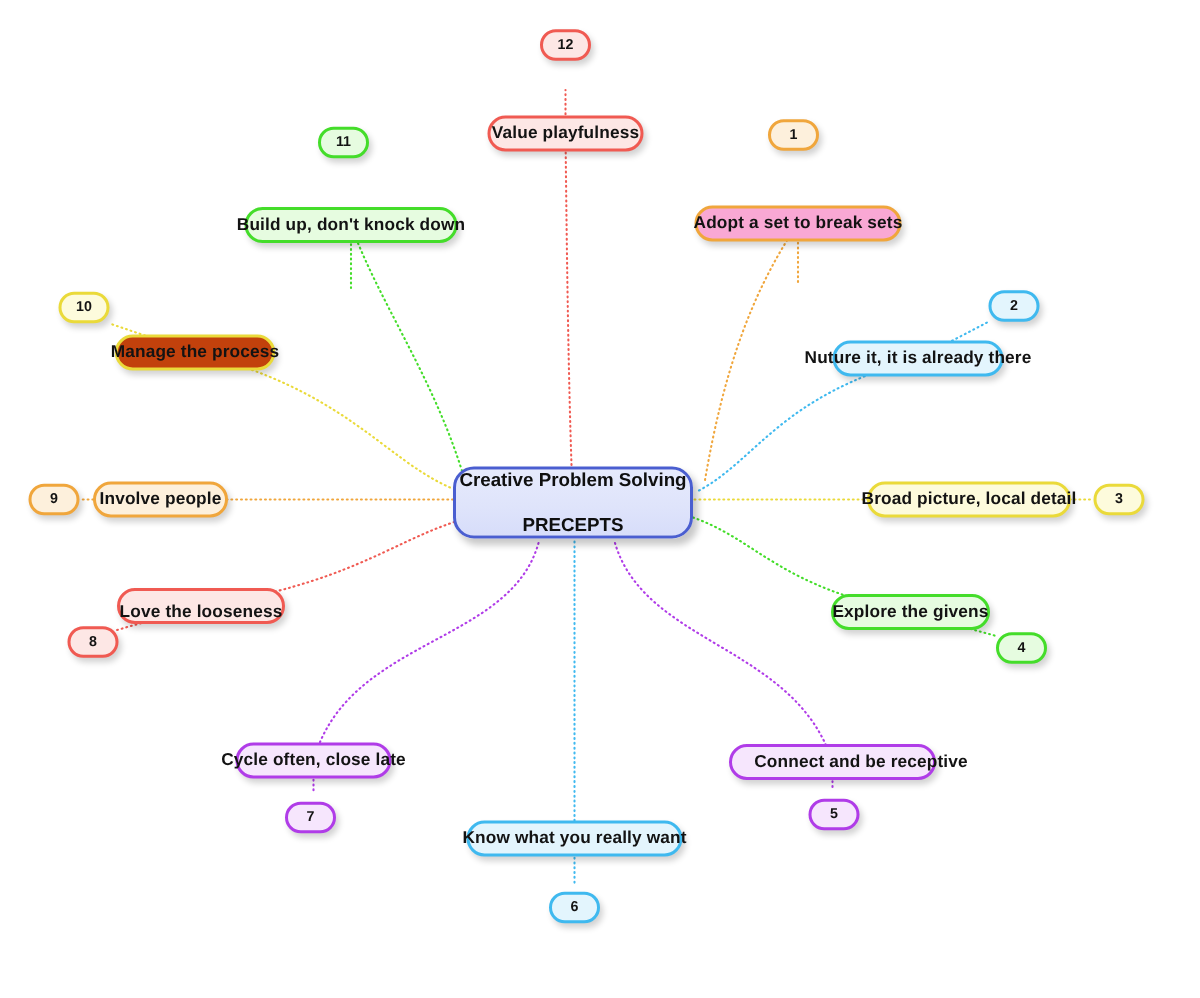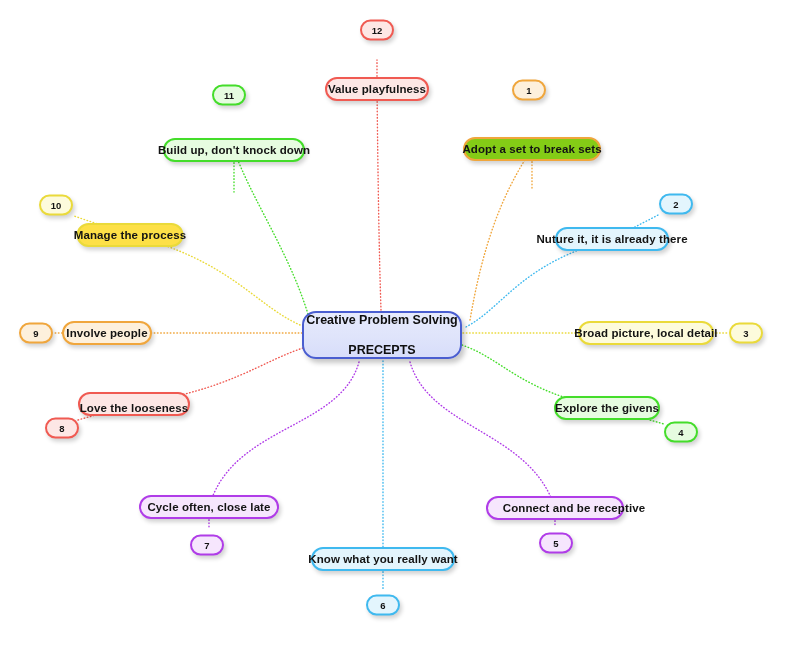--- a/index.html
+++ b/index.html
@@ -112,21 +112,21 @@
       <path d="M 381 310 C 379 250, 378 180, 377 89" fill="none" stroke="#f05a52" stroke-width="1.4" stroke-linecap="round" stroke-dasharray="0.6 2.6"></path>
       <path d="M 377 89 L 377 60" fill="none" stroke="#f05a52" stroke-width="1.4" stroke-linecap="round" stroke-dasharray="0.6 2.6"></path>
     </svg>
 
   <div id="center-node" style="left: 382px; top: 335px; width: 160px; height: 48px; border-color: rgb(74, 94, 208);">
     <span>Creative Problem Solving</span>
     <span>PRECEPTS</span>
   </div>
 
   <div id="nodes-layer">
-      <div class="node" style="left: 532px; top: 149px; width: 138px; border-color: rgb(240, 166, 60); background: #84cc16;">
+      <div class="node" style="left: 532px; top: 149px; width: 138px; border-color: rgb(240, 166, 60); background: #f9a8d4;">
         <span>Adopt a set to break sets</span>
       </div>
       <div class="badge" style="left: 529px; top: 90px; border-color: rgb(240, 166, 60); background: rgb(253, 240, 220);">
         <span>1</span>
       </div>
       <div class="node" style="left: 612px; top: 239px; width: 114px; border-color: rgb(63, 185, 239); background: rgb(227, 245, 253);">
         <span>Nuture it, it is already there</span>
       </div>
       <div class="badge" style="left: 676px; top: 204px; border-color: rgb(63, 185, 239); background: rgb(227, 245, 253);">
         <span>2</span>
@@ -148,39 +148,39 @@
       </div>
       <div class="badge" style="left: 556px; top: 543px; border-color: rgb(176, 60, 232); background: rgb(246, 230, 253);">
         <span>5</span>
       </div>
       <div class="node" style="left: 383px; top: 559px; width: 144px; border-color: rgb(63, 185, 239); background: rgb(227, 245, 253);">
         <span>Know what you really want</span>
       </div>
       <div class="badge" style="left: 383px; top: 605px; border-color: rgb(63, 185, 239); background: rgb(227, 245, 253);">
         <span>6</span>
       </div>
-      <div class="node" style="left: 209px; top: 507px; width: 140px; border-color: rgb(176, 60, 232); background: rgb(246, 230, 253);">
+      <div class="node" style="left: 209px; top: 507px; width: 104px; border-color: rgb(176, 60, 232); background: rgb(246, 230, 253);">
         <span>Cycle often, close late</span>
       </div>
       <div class="badge" style="left: 207px; top: 545px; border-color: rgb(176, 60, 232); background: rgb(246, 230, 253);">
         <span>7</span>
       </div>
       <div class="node" style="left: 134px; top: 404px; width: 112px; border-color: rgb(240, 90, 82); background: rgb(253, 231, 229); align-items: flex-end;">
         <span>Love the looseness</span>
       </div>
       <div class="badge" style="left: 62px; top: 428px; border-color: rgb(240, 90, 82); background: rgb(253, 231, 229);">
         <span>8</span>
       </div>
       <div class="node" style="left: 107px; top: 333px; width: 90px; border-color: rgb(240, 166, 60); background: rgb(253, 240, 220);">
         <span>Involve people</span>
       </div>
       <div class="badge" style="left: 36px; top: 333px; border-color: rgb(240, 166, 60); background: rgb(253, 240, 220);">
         <span>9</span>
       </div>
-      <div class="node" style="left: 130px; top: 235px; width: 107px; border-color: rgb(234, 218, 58); background: #fde047;">
+      <div class="node" style="left: 130px; top: 235px; width: 107px; border-color: rgb(234, 218, 58); background: #c2410c;">
         <span>Manage the process</span>
       </div>
       <div class="badge" style="left: 56px; top: 205px; border-color: rgb(234, 218, 58); background: rgb(253, 251, 220);">
         <span>10</span>
       </div>
       <div class="node" style="left: 234px; top: 150px; width: 142px; border-color: rgb(68, 221, 42); background: rgb(230, 252, 224);">
         <span>Build up, don't knock down</span>
       </div>
       <div class="badge" style="left: 229px; top: 95px; border-color: rgb(68, 221, 42); background: rgb(230, 252, 224);">
         <span>11</span>

